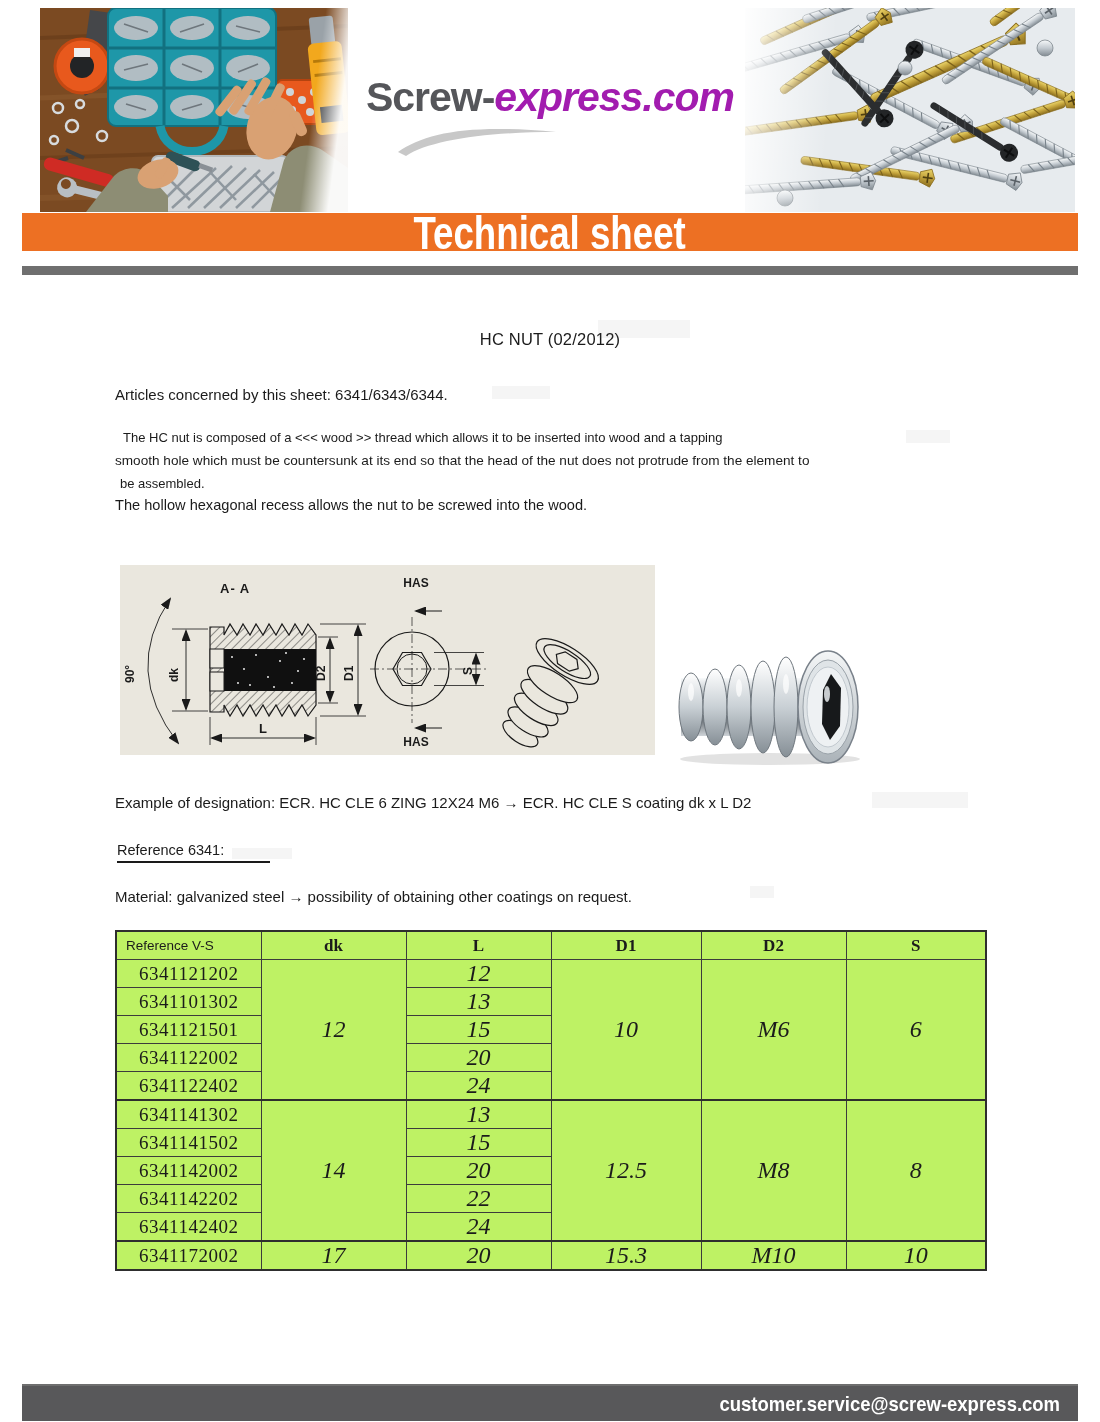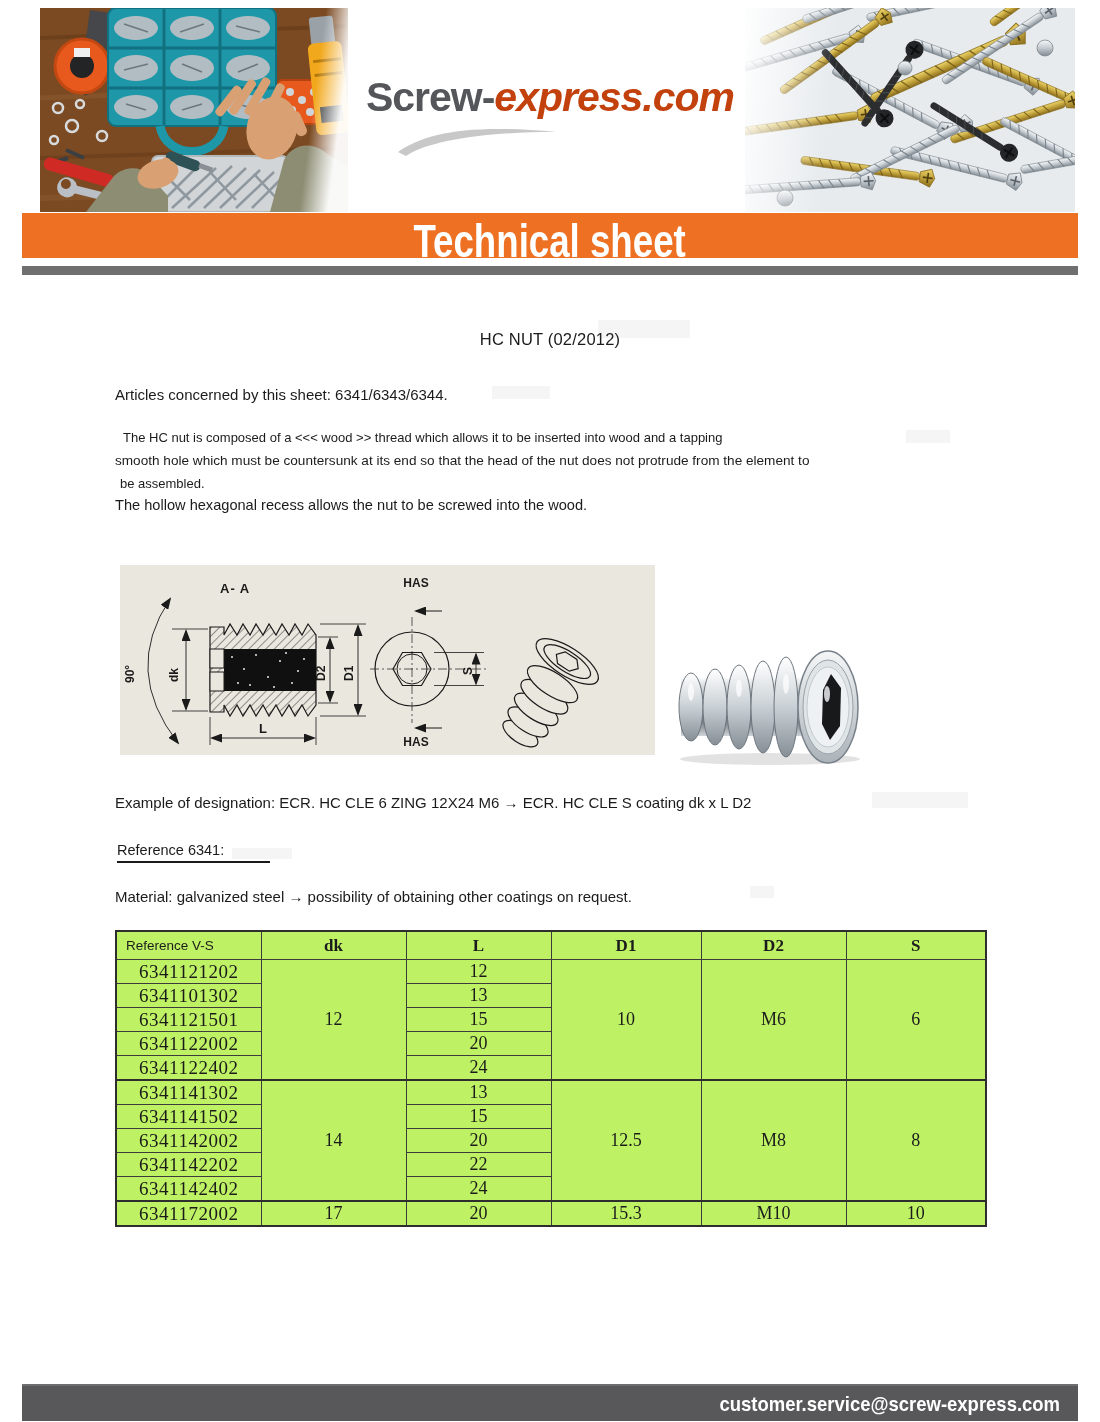--- a/index.html
+++ b/index.html
@@ -6,25 +6,25 @@
   .page{position:relative;width:1100px;height:1422px;background:#ffffff;overflow:hidden;
         font-family:"Liberation Sans",sans-serif;color:#1b1b1b;}
 
   
   .photo{position:absolute;top:8px;height:204px;overflow:hidden;}
   .photo-left{left:40px;width:308px;}
   .photo-right{left:745px;width:330px;}
   .logo-wrap{position:absolute;left:340px;top:74px;width:420px;text-align:center;white-space:nowrap;}
   .logo-text{font-size:41px;font-weight:bold;letter-spacing:-1px;}
   .logo-gray{color:#55565A;margin-top:36px;}
-  .logo-orange{color:#c2410c;font-style:italic;}
+  .logo-orange{color:#a21caf;font-style:italic;}
   .swoosh{position:absolute;left:392px;top:122px;width:170px;height:34px;}
 
-  .banner{position:absolute;left:22px;top:213px;width:1056px;height:45px;background:#ED7023;
-          display:flex;align-items:flex-start;justify-content:center;}
+  .banner{position:absolute;left:22px;top:213px;width:1056px;height:38px;background:#ED7023;
+          display:flex;align-items:center;justify-content:center;}
   .banner-text{color:#ffffff;font-weight:bold;font-size:47px;letter-spacing:0;
                transform:scaleX(0.78);transform-origin:center;}
   .gray-strip{position:absolute;left:22px;top:266px;width:1056px;height:9px;background:#6F6F6F;}
 
   
   .doc-title{position:absolute;left:0;top:330px;width:1100px;text-align:center;
              font-size:16.5px;font-weight:500;letter-spacing:.2px;}
   .articles{position:absolute;left:115px;top:386px;font-size:15px;}
   .para{position:absolute;left:115px;top:430px;width:860px;}
   .pline{white-space:nowrap;}
@@ -50,21 +50,21 @@
   .spec-table col.c3{width:150px}.spec-table col.c4{width:145px}.spec-table col.c5{width:140px}
   .spec-table{border:2px solid #2e2e2e;}
   .spec-table th,.spec-table td{border:1.4px solid #3c3c3c;padding:0 6px;text-align:center;
               vertical-align:middle;background:#bef264;}
   .spec-table th{height:27px;}
   .spec-table td{height:23px;}
   th.h-ref{font-family:"Liberation Sans",sans-serif;font-size:13.5px;font-weight:normal;
            text-align:left;padding-left:9px;}
   th.h-dim{font-family:"Liberation Serif",serif;font-size:17px;font-weight:bold;}
   td.ref-cell{font-family:"Liberation Serif",serif;font-size:19px;letter-spacing:.5px;}
-  td.num-cell{font-family:"Liberation Serif",serif;font-size:18px;}
+  td.num-cell{font-family:"Liberation Serif",serif;font-size:24px;font-style:italic;}
   tr.g-first td{border-top:2px solid #2e2e2e;}
 
   
   .footer-bar{position:absolute;left:22px;top:1384px;width:1056px;height:37px;background:#58585A;
               display:flex;align-items:center;justify-content:flex-end;padding-right:18px;
               box-sizing:border-box;border-top:2px solid #6e6e6e;}
   .footer-email{color:#ffffff;font-weight:bold;font-size:21px;transform:scaleX(0.88);
                 transform-origin:right center;}
 
   .smudge{position:absolute;background:rgba(130,130,130,0.08);}

